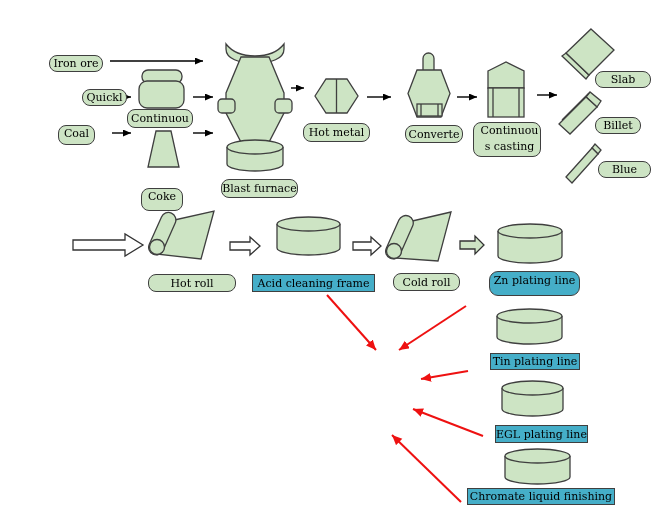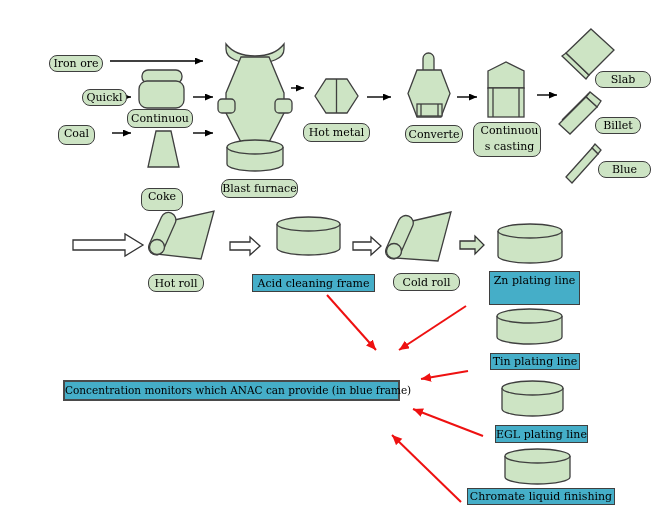--- a/index.html
+++ b/index.html
@@ -165,24 +165,23 @@
   <div class="lbl green" style="left:303px;top:123px;width:67px;height:19px;line-height:18px;">Hot metal</div>
   <div class="lbl green" style="left:405px;top:125px;width:58px;height:18px;line-height:17px;">Converte</div>
   <div class="lbl green twoline" style="left:473px;top:122px;width:68px;height:35px;line-height:16px;">
     <span>Continuou</span><br>
     <span>s casting</span>
   </div>
   <div class="lbl green" style="left:595px;top:71px;width:56px;height:17px;line-height:16px;">Slab</div>
   <div class="lbl green" style="left:595px;top:117px;width:46px;height:17px;line-height:16px;">Billet</div>
   <div class="lbl green" style="left:598px;top:161px;width:53px;height:17px;line-height:16px;">Blue</div>
 
-  <div class="lbl green" style="left:148px;top:274px;width:56px;height:18px;line-height:17px;">Hot roll</div>
+  <div class="lbl green" style="left:148px;top:274px;width:88px;height:18px;line-height:17px;">Hot roll</div>
   <div class="lbl blue" style="left:252px;top:274px;width:123px;height:18px;line-height:17px;">Acid cleaning frame</div>
   <div class="lbl green" style="left:393px;top:273px;width:67px;height:18px;line-height:17px;">Cold roll</div>
-  <div class="lbl blue" style="left:489px;top:271px;width:91px;height:34px;line-height:18px;">Zn plating line</div>
+  <div class="lbl blue" style="left:489px;top:271px;width:91px;height:25px;line-height:18px;border-radius:9px;">Zn plating line</div>
 
   <div class="lbl blue" style="left:490px;top:353px;width:90px;height:17px;line-height:16px;">Tin plating line</div>
   <div class="lbl blue" style="left:467px;top:488px;width:148px;height:17px;line-height:16px;">Chromate liquid finishing</div>
   <div class="lbl blue" style="left:495px;top:425px;width:93px;height:18px;line-height:17px;">EGL plating line</div>
 
-  <div class="anac" style="left:63px;top:380px;width:337px;height:21px;line-height:17px;">Concentration monitors which ANAC can provide (in blue frame)</div>
 
 </div>
 
 </body></html>

